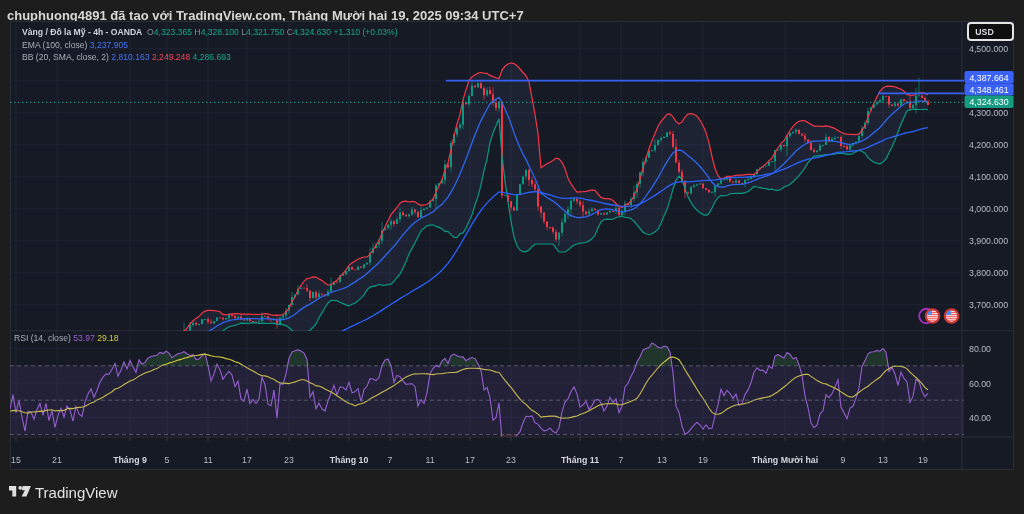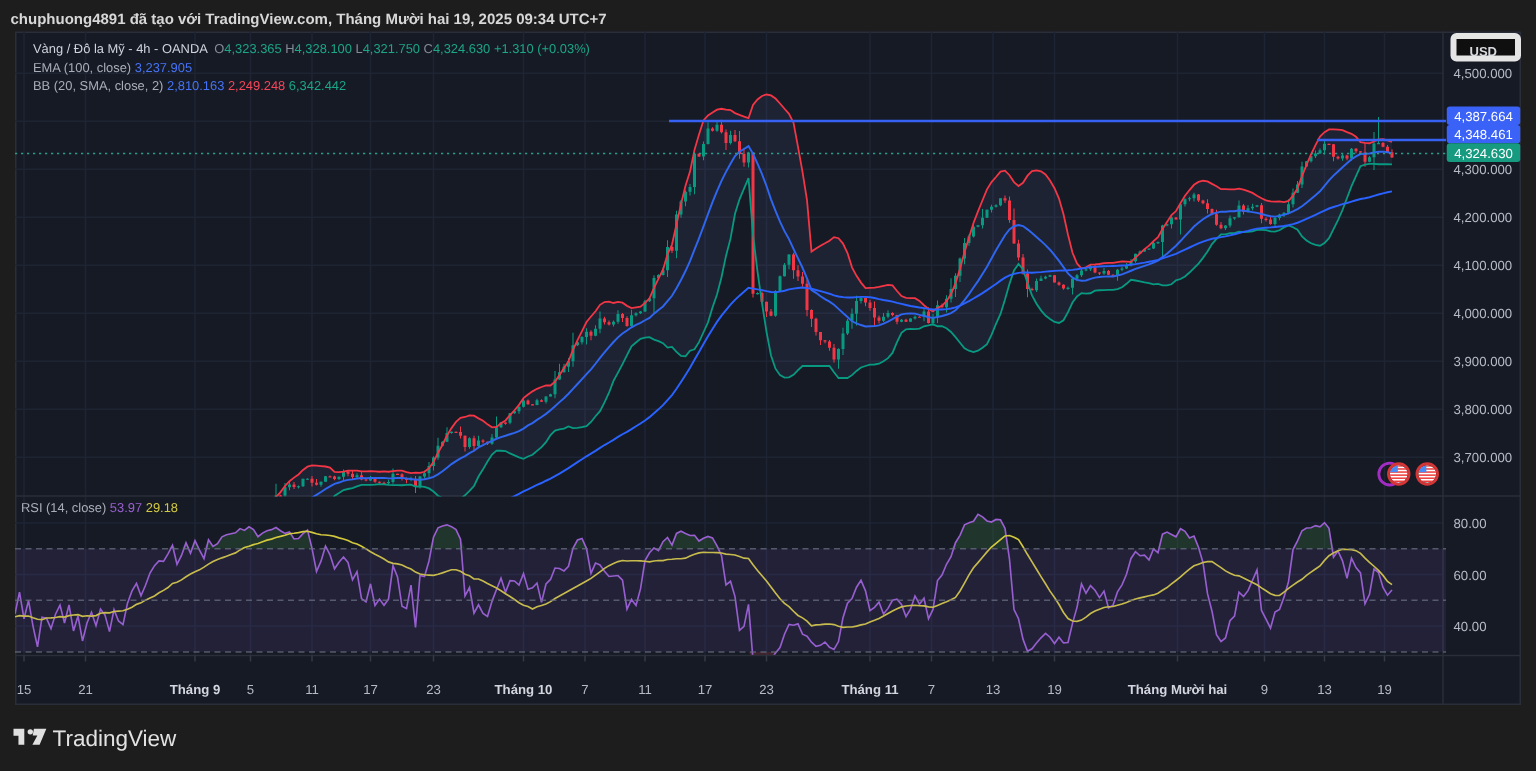--- a/index.html
+++ b/index.html
@@ -1,29 +1,29 @@
 <!DOCTYPE html>
 <html><head><meta charset="utf-8"><style>
 *{margin:0;padding:0;box-sizing:border-box}
 html,body{width:1024px;height:514px;background:#1d1d1d;overflow:hidden;
   font-family:"Liberation Sans",sans-serif;position:relative}
 #topbar{position:absolute;left:7px;top:8px;width:1010px;color:#d7d7d7;
-  font-size:10px;font-weight:bold;letter-spacing:0}
+  font-size:13px;font-weight:bold;letter-spacing:0}
 #widget{position:absolute;left:10px;top:21px;width:1004px;height:449px;
   background:#161a25;border:1px solid #2a2e39}
 svg{position:absolute;left:0;top:0}
 .ax{fill:#b6bac6;font-size:8.8px;font-family:"Liberation Sans",sans-serif}
 .axb{fill:#d3d6de;font-size:8.8px;font-weight:bold;font-family:"Liberation Sans",sans-serif}
 .axw{fill:#ffffff;font-size:8.8px;font-family:"Liberation Sans",sans-serif}
 .legend{position:absolute;font-size:8.6px;color:#a8adb8;white-space:pre}
-.legend b{color:#cfd3dc;font-weight:normal}
+.legend b{color:#cfd3dc;font-weight:bold}
 .gn{color:#1ba687}.bl{color:#4673f5}.rd{color:#f4465a}.pu{color:#9a5fd0}.yl{color:#d3c93e}
 #usd{position:absolute;left:967px;top:22px;width:47px;height:19px;background:#0f0f0f;
-  border:4px solid #e5e5e5;border-radius:4px;color:#d8dadf;font-size:8.7px;font-weight:bold;
-  text-align:right;line-height:17px;padding-right:12px}
+  border:2px solid #e5e5e5;border-radius:4px;color:#d8dadf;font-size:8.7px;font-weight:bold;
+  text-align:center;line-height:17px;padding-right:12px}
 #footer{position:absolute;left:35px;top:483.5px;color:#e2e2e2;font-size:15px;font-weight:normal}
 </style></head><body>
 <div id="topbar">chuphuong4891 đã tạo với TradingView.com, Tháng Mười hai 19, 2025 09:34 UTC+7</div>
 <div id="widget"></div>
 <svg width="1024" height="514" viewBox="0 0 1024 514">
 <defs>
 <clipPath id="mainClip">
         <rect x="10" y="21" width="952" height="310"></rect>
       </clipPath>
 <clipPath id="rsiClip">
@@ -172,15 +172,15 @@
 <text x="923" y="462.5" text-anchor="middle" class="ax">19</text>
 <line x1="923" y1="437" x2="923" y2="441" stroke="#353a47"></line>
 <g transform="translate(9,484)">
 <path d="M0 1.9 H7.2 V12.5 H3.3 V6.5 H0 Z" fill="#dfdfdf"></path>
 <circle cx="11.2" cy="3.9" r="1.8" fill="#dfdfdf"></circle>
 <path d="M13.6 1.9 H21.9 L17.4 12.5 H12.6 L15.9 6.3 H12.8 Z" fill="#dfdfdf"></path>
 </g>
 </svg>
 <div class="legend" style="left:22px;top:27px"><b>Vàng / Đô la Mỹ - 4h - OANDA</b>  <span style="color:#868b98">O</span><span class="gn">4,323.365</span> <span style="color:#868b98">H</span><span class="gn">4,328.100</span> <span style="color:#868b98">L</span><span class="gn">4,321.750</span> <span style="color:#868b98">C</span><span class="gn">4,324.630</span> <span class="gn">+1.310 (+0.03%)</span></div>
 <div class="legend" style="left:22px;top:39.8px">EMA (100, close) <span class="bl">3,237.905</span></div>
-<div class="legend" style="left:22px;top:52.3px">BB (20, SMA, close, 2) <span class="bl">2,810.163</span> <span class="rd">2,249.248</span> <span class="gn">6,342.442</span></div>
+<div class="legend" style="left:22px;top:52.3px">BB (20, SMA, close, 2) <span class="bl">2,810.163</span> <span class="rd">2,249.248</span> <span class="gn">4,286.693</span></div>
 <div class="legend" style="left:14px;top:333px">RSI (14, close) <span class="pu">53.97</span> <span class="yl">29.18</span></div>
 <div id="usd">USD</div>
 <div id="footer">TradingView</div>
 </body></html>

